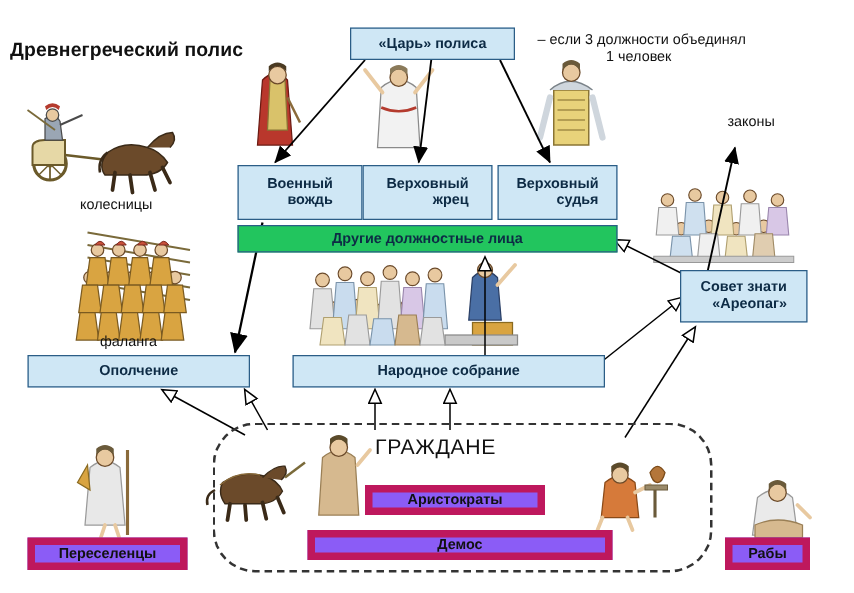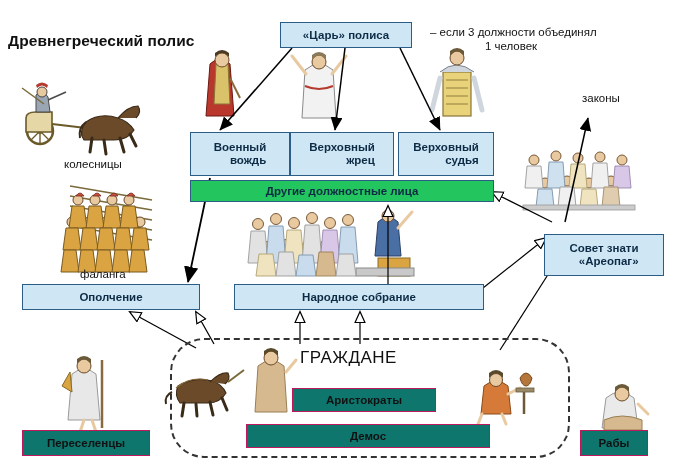--- a/index.html
+++ b/index.html
@@ -43,22 +43,22 @@
     align-items: center;
     justify-content: center;
     text-align: right;
     line-height: 1.12;
     padding: 1px 2px;
   }
   .box.light {
     background: #22c55e;
   }
   .box.grey {
-    border: 1px solid #be185d;
-    background: #0f766e;
+    border: 6px solid #be185d;
+    background: #8b5cf6;
     color: #111111;
   }
 
   .plain-text {
     font-size: 11.5px;
     color: #111111;
     line-height: 1.2;
   }
 
   
@@ -359,21 +359,21 @@
 
   <div class="abs box" style="left:398px; top:132px; width:96px; height:44px; white-space:pre-line;">Верховный
 судья</div>
 
   <div class="abs box light" style="left:190px; top:180px; width:304px; height:22px;">Другие должностные лица</div>
 
   <div class="abs box" style="left:22px; top:284px; width:178px; height:26px;">Ополчение</div>
 
   <div class="abs box" style="left:234px; top:284px; width:250px; height:26px;">Народное собрание</div>
 
-  <div class="abs box" style="left:544px; top:216px; width:120px; height:42px; white-space:pre-line;margin-top:18px;">Совет знати
+  <div class="abs box" style="left:544px; top:216px; width:102px; height:42px; white-space:pre-line;">Совет знати
 «Ареопаг»</div>
 
   <div class="abs dashed-round" style="left:170px; top:338px; width:400px; height:120px;"></div>
 
   <div class="abs plain-text" style="left:300px; top:348px; font-size:17px; font-weight:normal; letter-spacing:0.5px;">ГРАЖДАНЕ</div>
 
   <div class="abs box grey" style="left:292px; top:388px; width:144px; height:24px;">Аристократы</div>
 
   <div class="abs box grey" style="left:246px; top:424px; width:244px; height:24px;">Демос</div>
 

